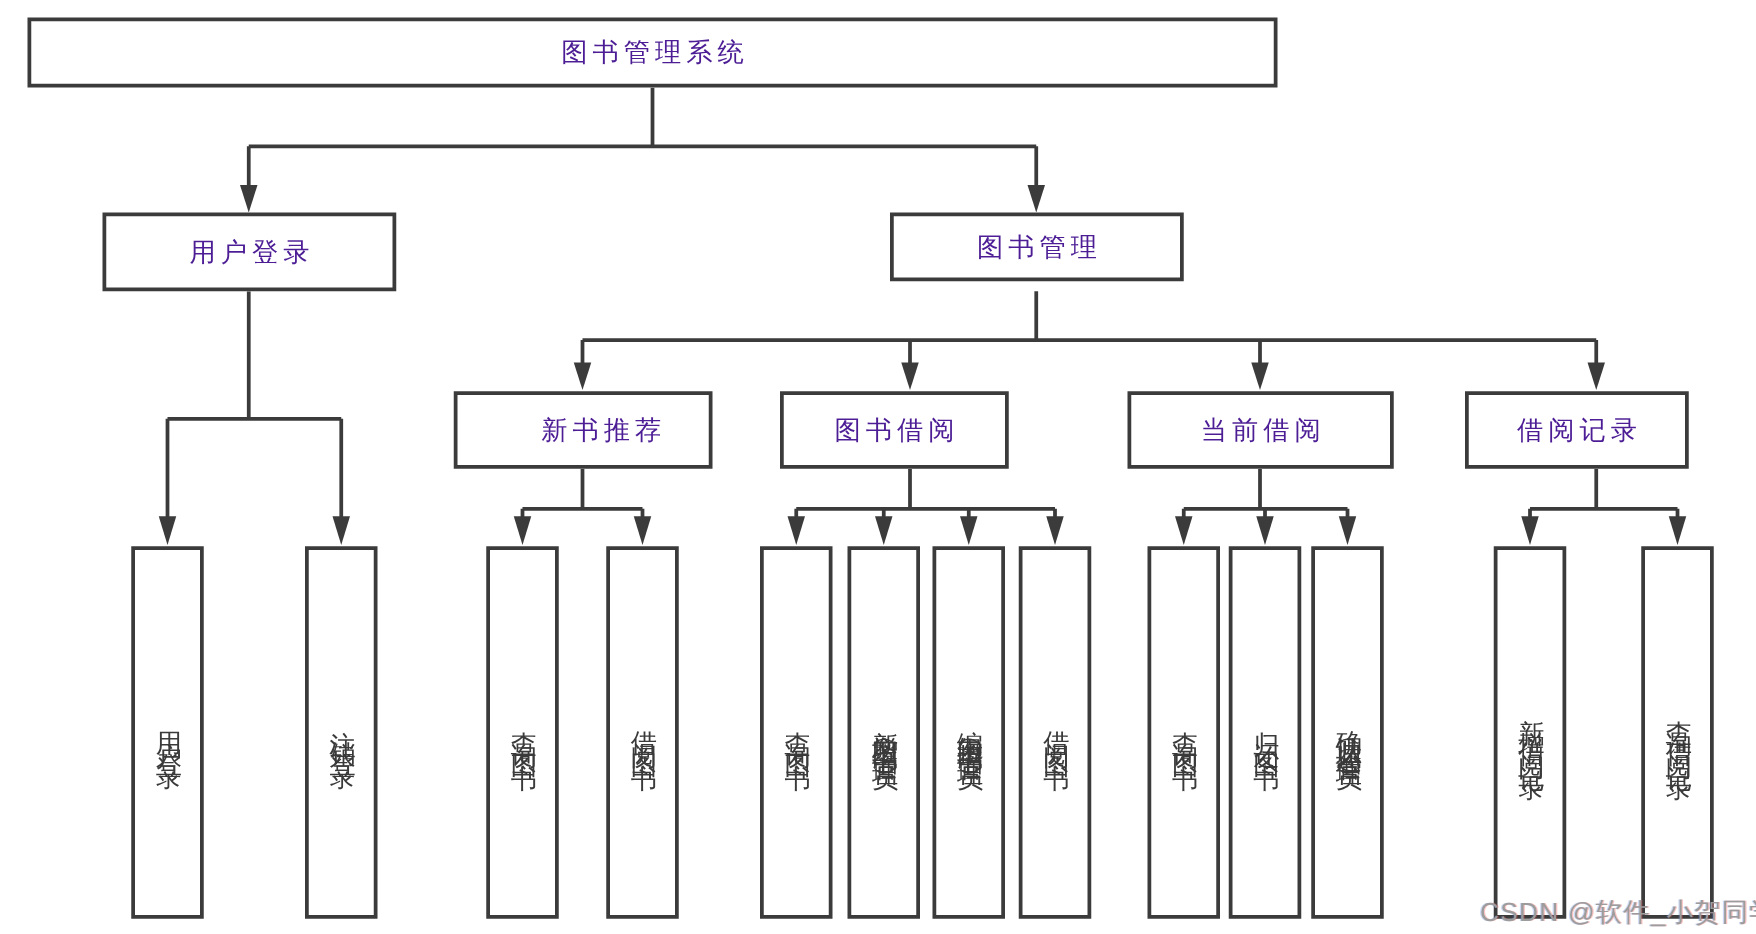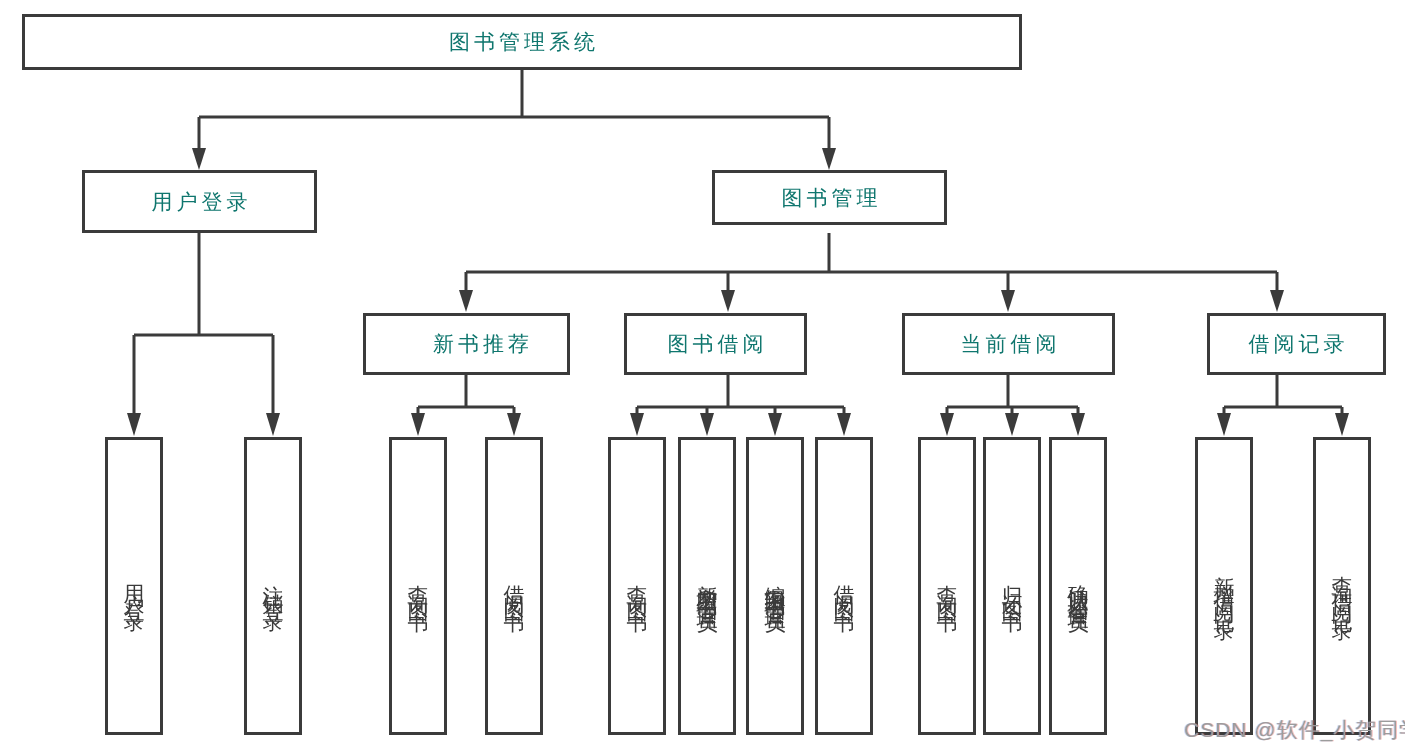--- a/index.html
+++ b/index.html
@@ -10,21 +10,21 @@
     font-family:"Liberation Sans","DejaVu Sans",sans-serif;
     overflow:hidden;
   }
   .connectors{position:absolute;left:0;top:0;width:1405px;height:747px;}
   .node{
     position:absolute;
     box-sizing:border-box;
     border:3px solid #3b3b3b;
     background:#ffffff;
     display:flex;align-items:center;justify-content:center;
-    color:#0f766e;
+    color:#4c1d95;
     font-size:21px;
     letter-spacing:4px;
     text-indent:4px;
     white-space:nowrap;
   }
   .vnode{
     position:absolute;
     box-sizing:border-box;
     border:3px solid #3b3b3b;
     background:#ffffff;
@@ -98,21 +98,21 @@
   </svg>
 
   <div class="node" style="left:22px;top:14px;width:1000px;height:56px;">图书管理系统</div>
 
   <div class="node" style="left:82px;top:170px;width:235px;height:63px;">用户登录</div>
   <div class="node" style="left:712px;top:170px;width:235px;height:55px;">图书管理</div>
 
   <div class="node" style="left:363px;top:313px;width:207px;height:62px;padding-left:29px;">新书推荐</div>
   <div class="node" style="left:624px;top:313px;width:183px;height:62px;">图书借阅</div>
   <div class="node" style="left:902px;top:313px;width:213px;height:62px;">当前借阅</div>
-  <div class="node" style="left:1207px;top:313px;width:179px;height:62px;">借阅记录</div>
+  <div class="node" style="left:1172px;top:313px;width:179px;height:62px;">借阅记录</div>
 
   <div class="vnode" style="left:105px;top:437px;width:58px;height:298px;">用户登录</div>
   <div class="vnode" style="left:244px;top:437px;width:58px;height:298px;">注销登录</div>
 
   <div class="vnode" style="left:389px;top:437px;width:58px;height:298px;">查询图书</div>
   <div class="vnode" style="left:485px;top:437px;width:58px;height:298px;">借阅图书</div>
 
   <div class="vnode" style="left:608px;top:437px;width:58px;height:298px;">查询图书</div>
   <div class="vnode long" style="left:678px;top:437px;width:58px;height:298px;">新增图书（管理员）</div>
   <div class="vnode long" style="left:746px;top:437px;width:58px;height:298px;">编辑图书（管理员）</div>

